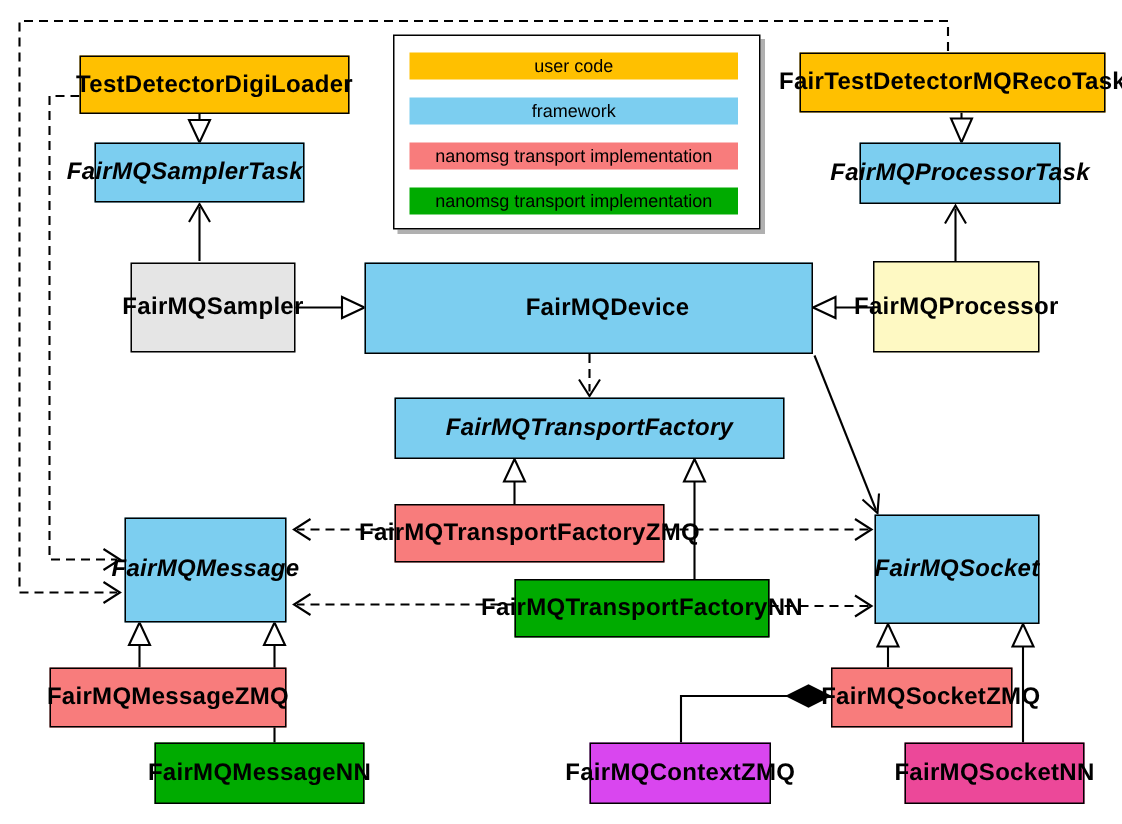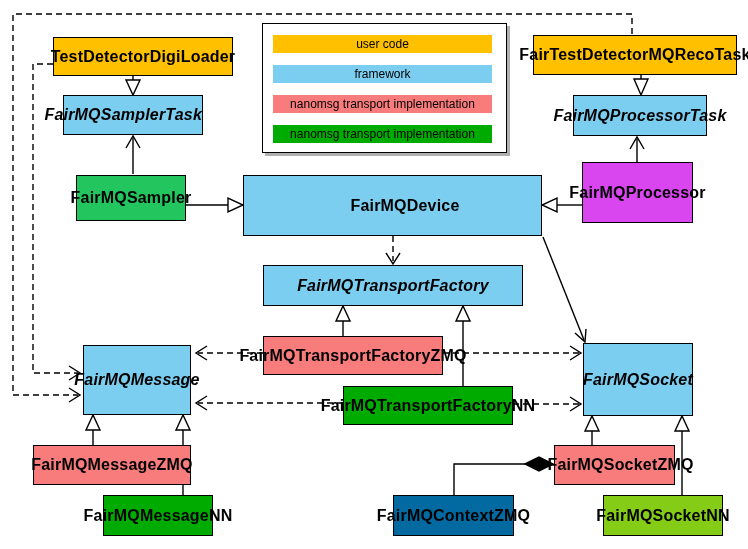--- a/index.html
+++ b/index.html
@@ -174,29 +174,29 @@
   </div>
 
   <div class="node abstract" style="left: 63px; top: 95px; width: 140px; height: 40px; background-color: rgb(124, 206, 240); justify-content: flex-end;">
     <span>FairMQSamplerTask</span>
   </div>
 
   <div class="node abstract" style="left: 573px; top: 95px; width: 134px; height: 41px; background-color: rgb(124, 206, 240);">
     <span>FairMQProcessorTask</span>
   </div>
 
-  <div class="node" style="left: 76px; top: 175px; width: 110px; height: 46px; background-color: #22c55e;">
+  <div class="node" style="left: 87px; top: 175px; width: 110px; height: 60px; background-color: #e5e5e5;">
     <span>FairMQSampler</span>
   </div>
 
   <div class="node" style="left: 243px; top: 175px; width: 299px; height: 61px; background-color: rgb(124, 206, 240); padding-left: 25px;">
     <span>FairMQDevice</span>
   </div>
 
-  <div class="node" style="left: 582px; top: 162px; width: 111px; height: 61px; background-color: #d946ef;">
+  <div class="node" style="left: 582px; top: 174px; width: 111px; height: 61px; background-color: #fef9c3;">
     <span>FairMQProcessor</span>
   </div>
 
   <div class="node abstract" style="left: 263px; top: 265px; width: 260px; height: 41px; background-color: rgb(124, 206, 240);">
     <span>FairMQTransportFactory</span>
   </div>
 
   <div class="node" style="left: 263px; top: 336px; width: 180px; height: 39px; background-color: rgb(248, 124, 124);">
     <span>FairMQTransportFactoryZMQ</span>
   </div>
@@ -210,33 +210,33 @@
   </div>
 
   <div class="node abstract" style="left: 583px; top: 343px; width: 110px; height: 73px; background-color: rgb(124, 206, 240);">
     <span>FairMQSocket</span>
   </div>
 
   <div class="node" style="left: 33px; top: 445px; width: 158px; height: 40px; background-color: rgb(248, 124, 124);">
     <span>FairMQMessageZMQ</span>
   </div>
 
-  <div class="node" style="left: 103px; top: 495px; width: 110px; height: 41px; background-color: rgb(0, 171, 0);">
+  <div class="node" style="left: 103px; top: 495px; width: 140px; height: 41px; background-color: rgb(0, 171, 0);">
     <span>FairMQMessageNN</span>
   </div>
 
   <div class="node" style="left: 554px; top: 445px; width: 121px; height: 40px; background-color: rgb(248, 124, 124); padding-left: 12px;">
     <span>FairMQSocketZMQ</span>
   </div>
 
-  <div class="node" style="left: 393px; top: 495px; width: 121px; height: 41px; background-color: #0369a1;">
+  <div class="node" style="left: 393px; top: 495px; width: 121px; height: 41px; background-color: #d946ef;">
     <span>FairMQContextZMQ</span>
   </div>
 
-  <div class="node" style="left: 603px; top: 495px; width: 120px; height: 41px; background-color: #84cc16;">
+  <div class="node" style="left: 603px; top: 495px; width: 120px; height: 41px; background-color: #ec4899;">
     <span>FairMQSocketNN</span>
   </div>
 
   <div class="legend">
     <div class="legend-bar" style="top: 11px; background-color: rgb(255, 192, 0);">
       <span>user code</span>
     </div>
     <div class="legend-bar" style="top: 41px; background-color: rgb(124, 206, 240);">
       <span>framework</span>
     </div>

